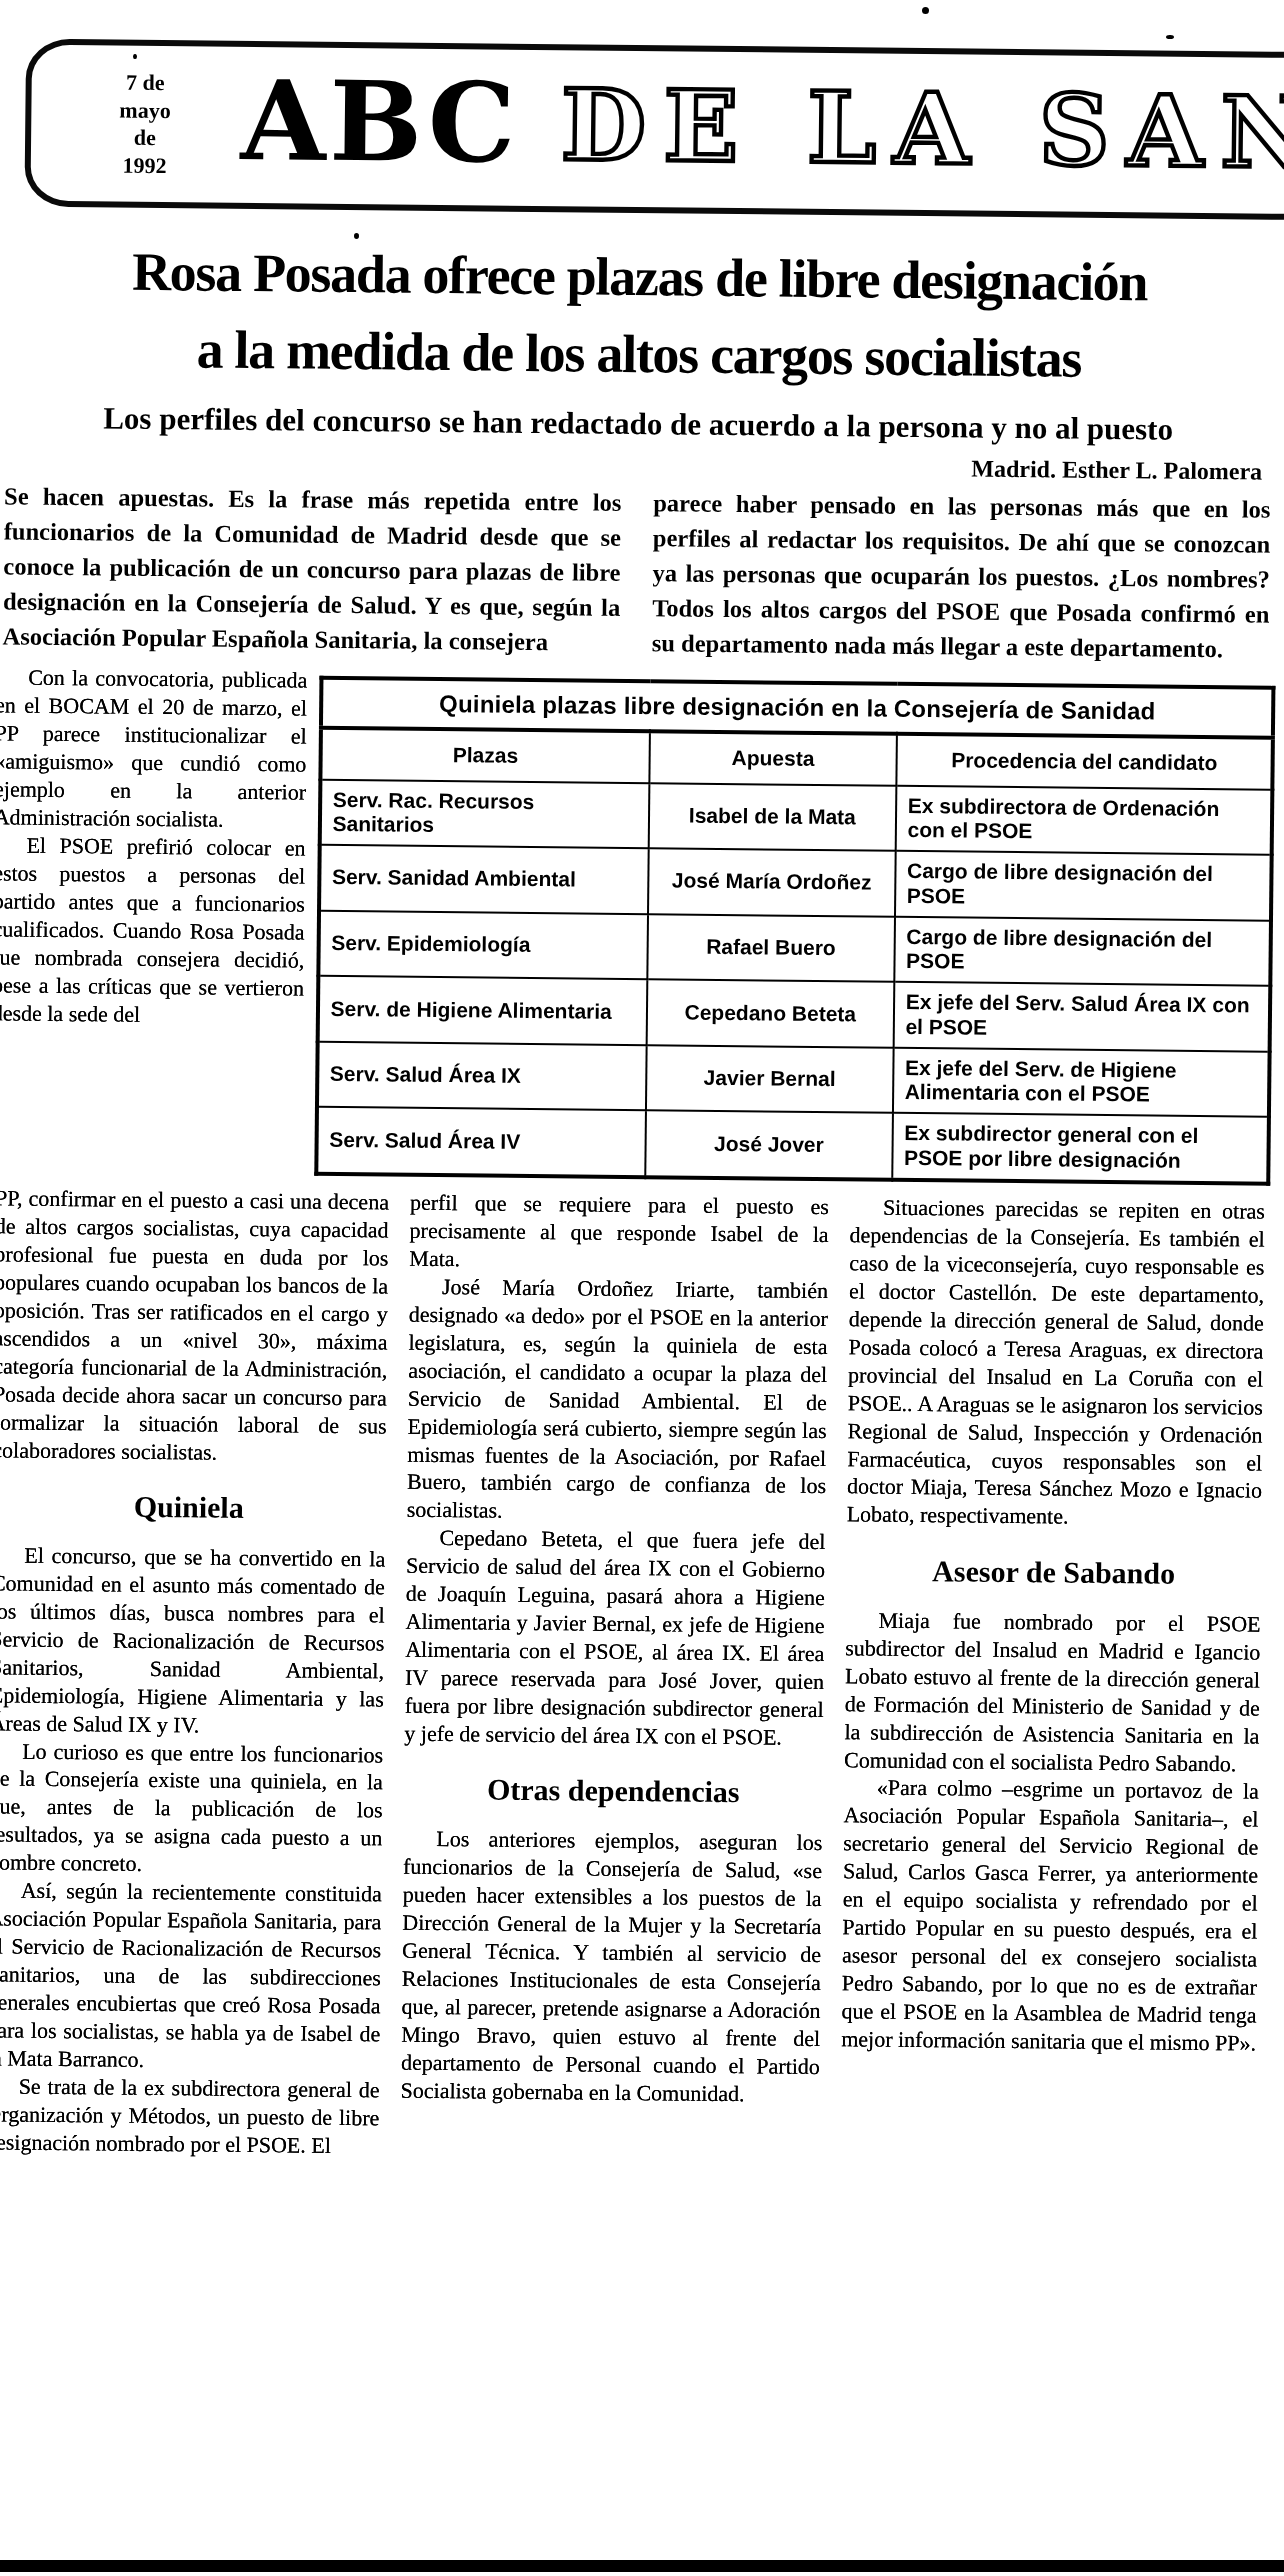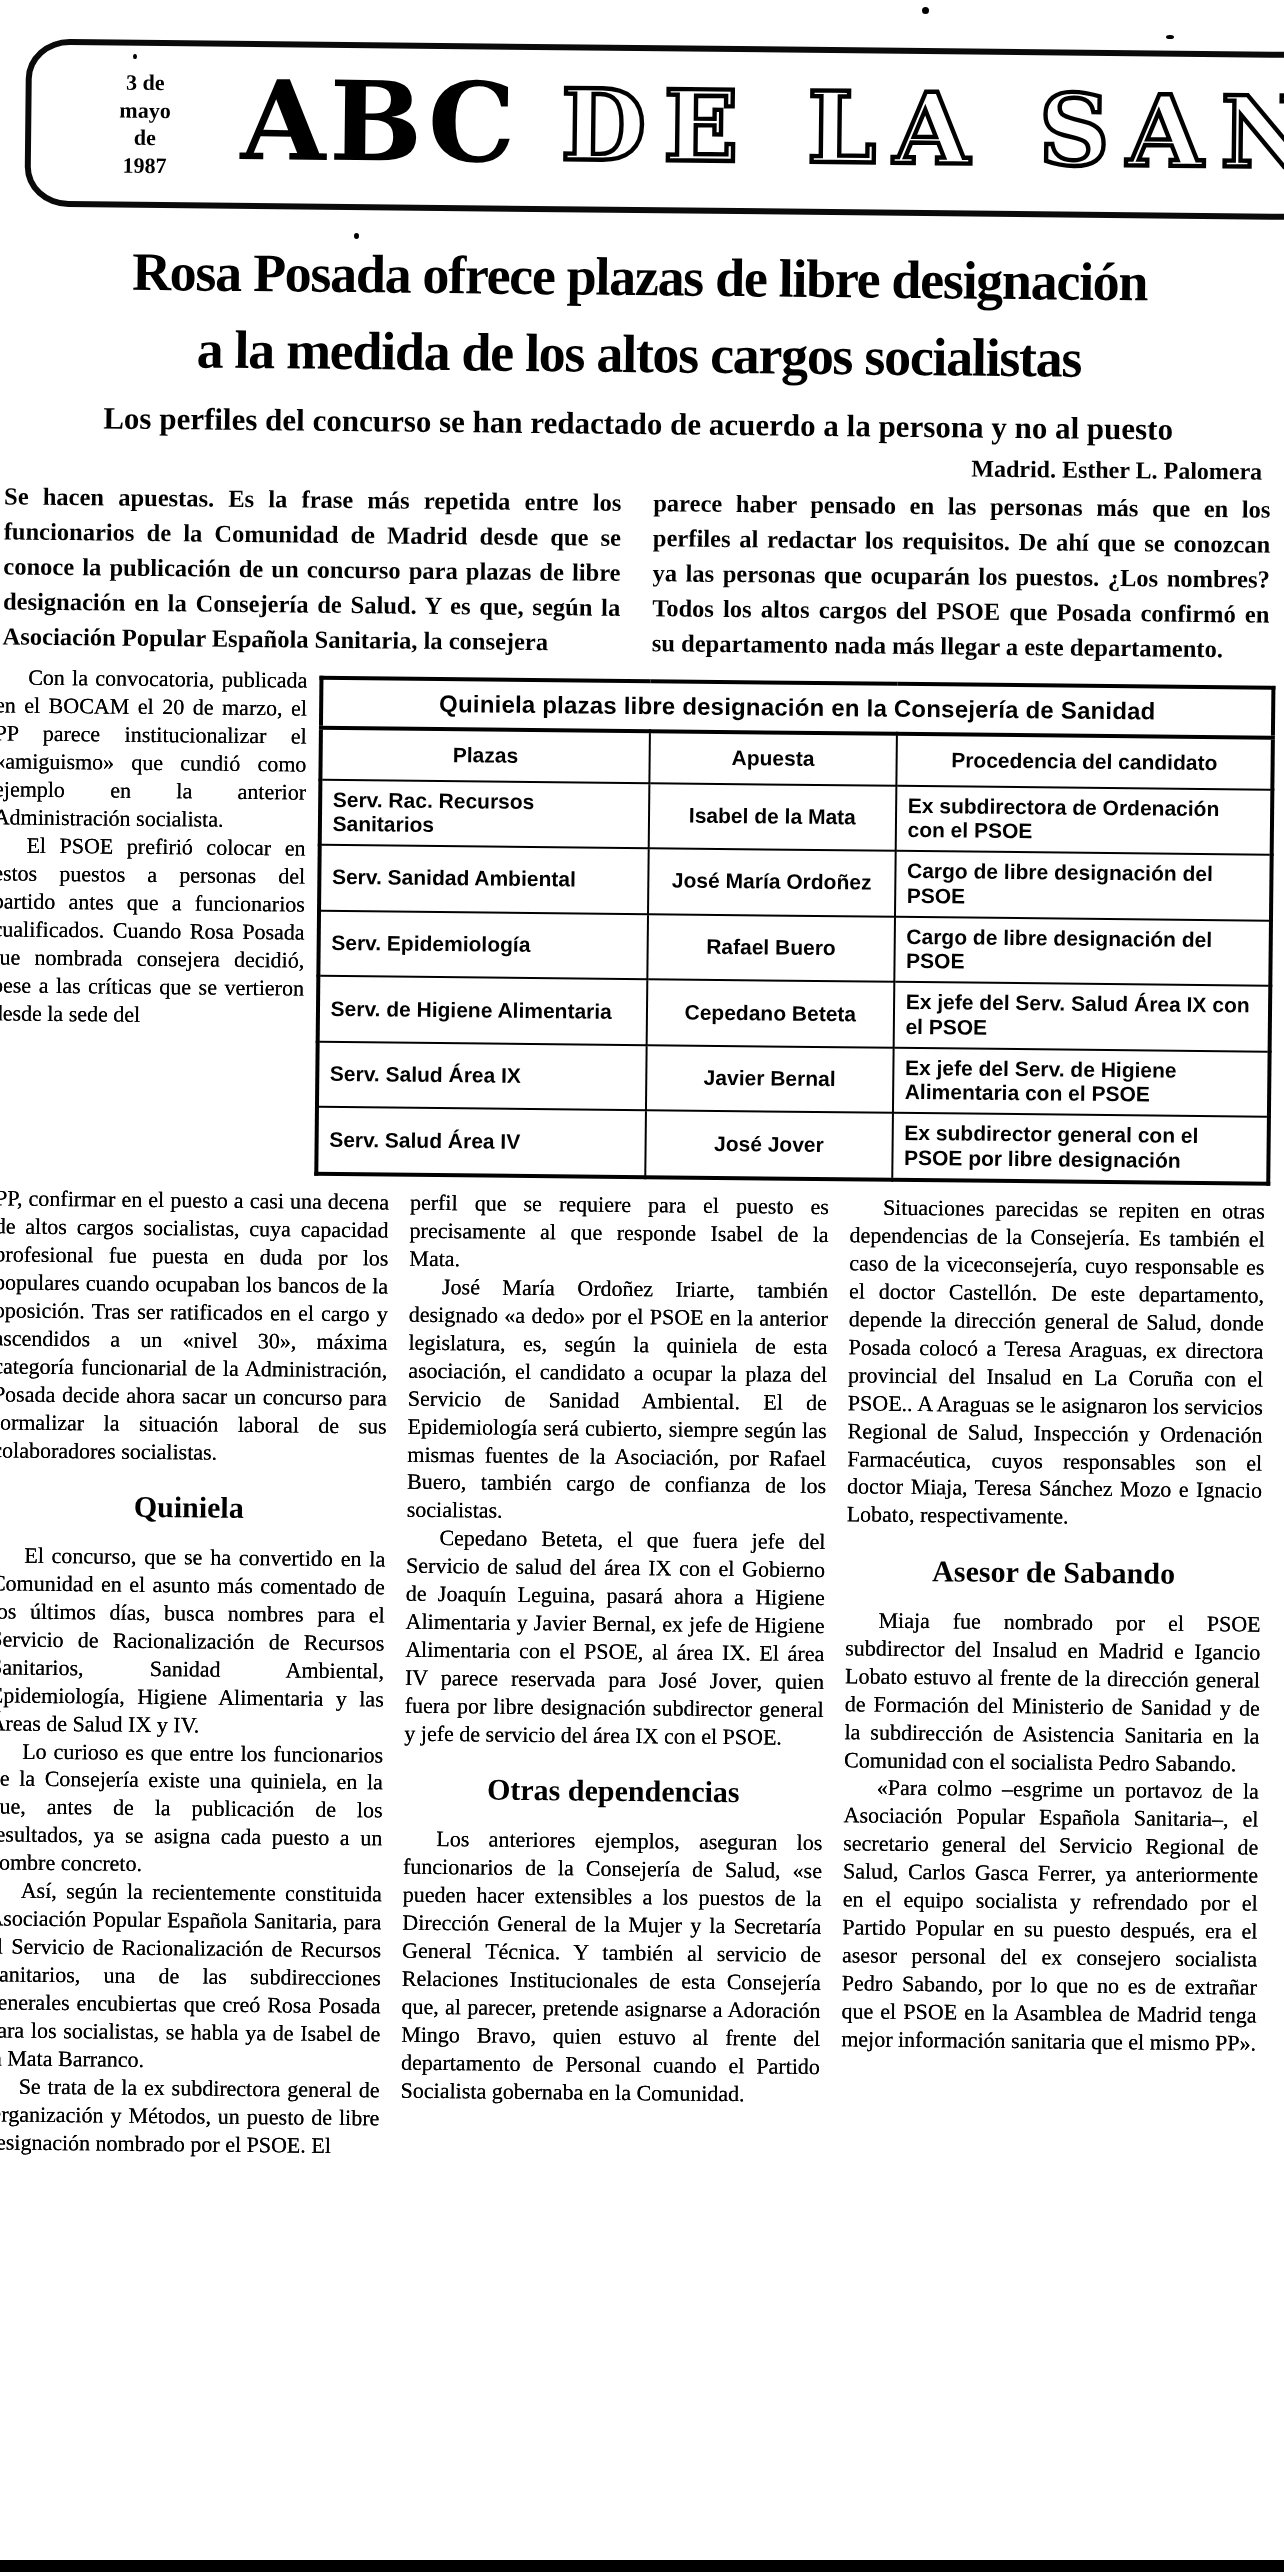--- a/index.html
+++ b/index.html
@@ -65,22 +65,22 @@
   .speck{position:absolute;background:#000;border-radius:50%;}
   .bottom-bar{position:absolute;left:0;width:100%;bottom:4.4px;height:11.4px;background:#000;}
 </style>
 </head>
 <body>
 
 <div class="content">
 
   <div class="masthead">
     <div class="issue-date">
-      <div>3 de mayo</div>
-      <div>de 1987</div>
+      <div>7 de mayo</div>
+      <div>de 1992</div>
     </div>
     <div class="abc-logo">ABC</div>
     <div class="section-title">DE LA SANIDAD</div>
   </div>
 
   <div class="headline">
     <div>Rosa Posada ofrece plazas de libre designación</div>
     <div>a la medida de los altos cargos socialistas</div>
   </div>
   <div class="subheadline">Los perfiles del concurso se han redactado de acuerdo a la persona y no al puesto</div>

